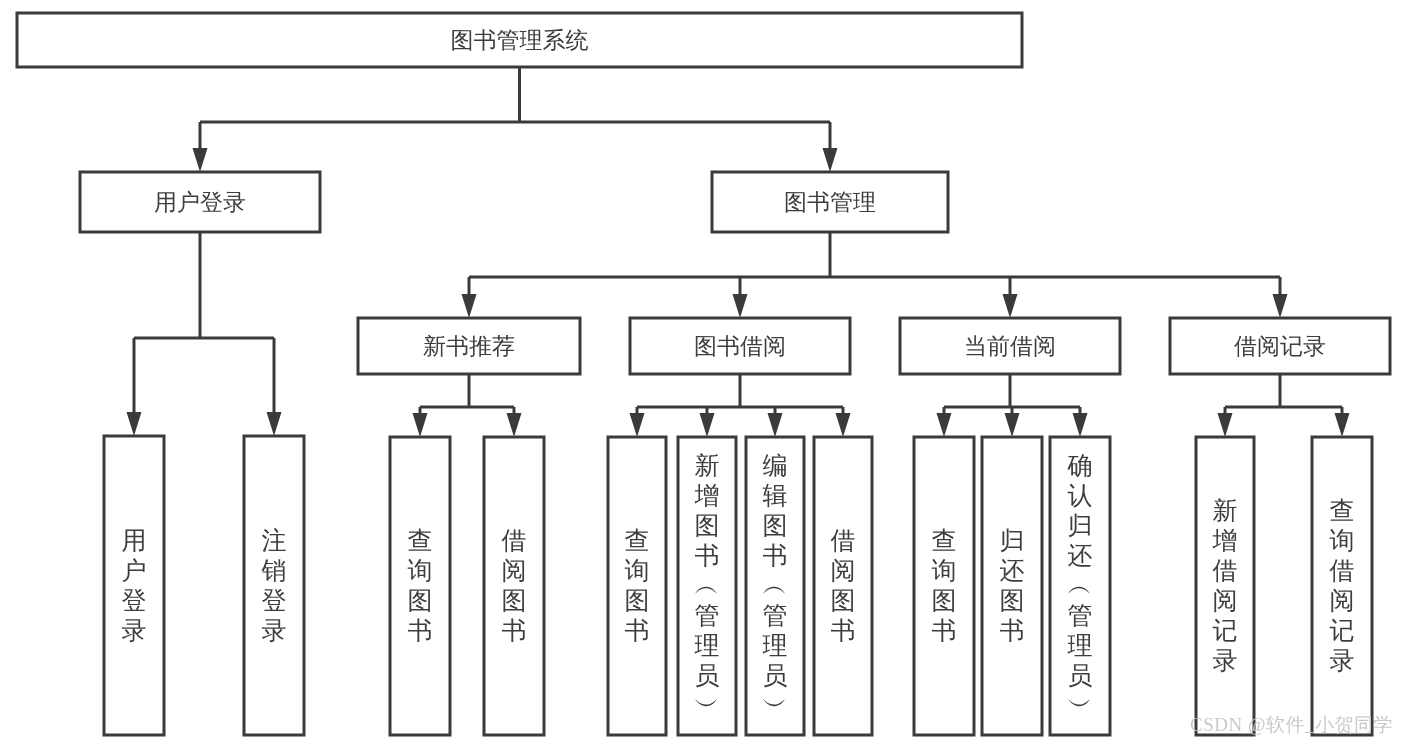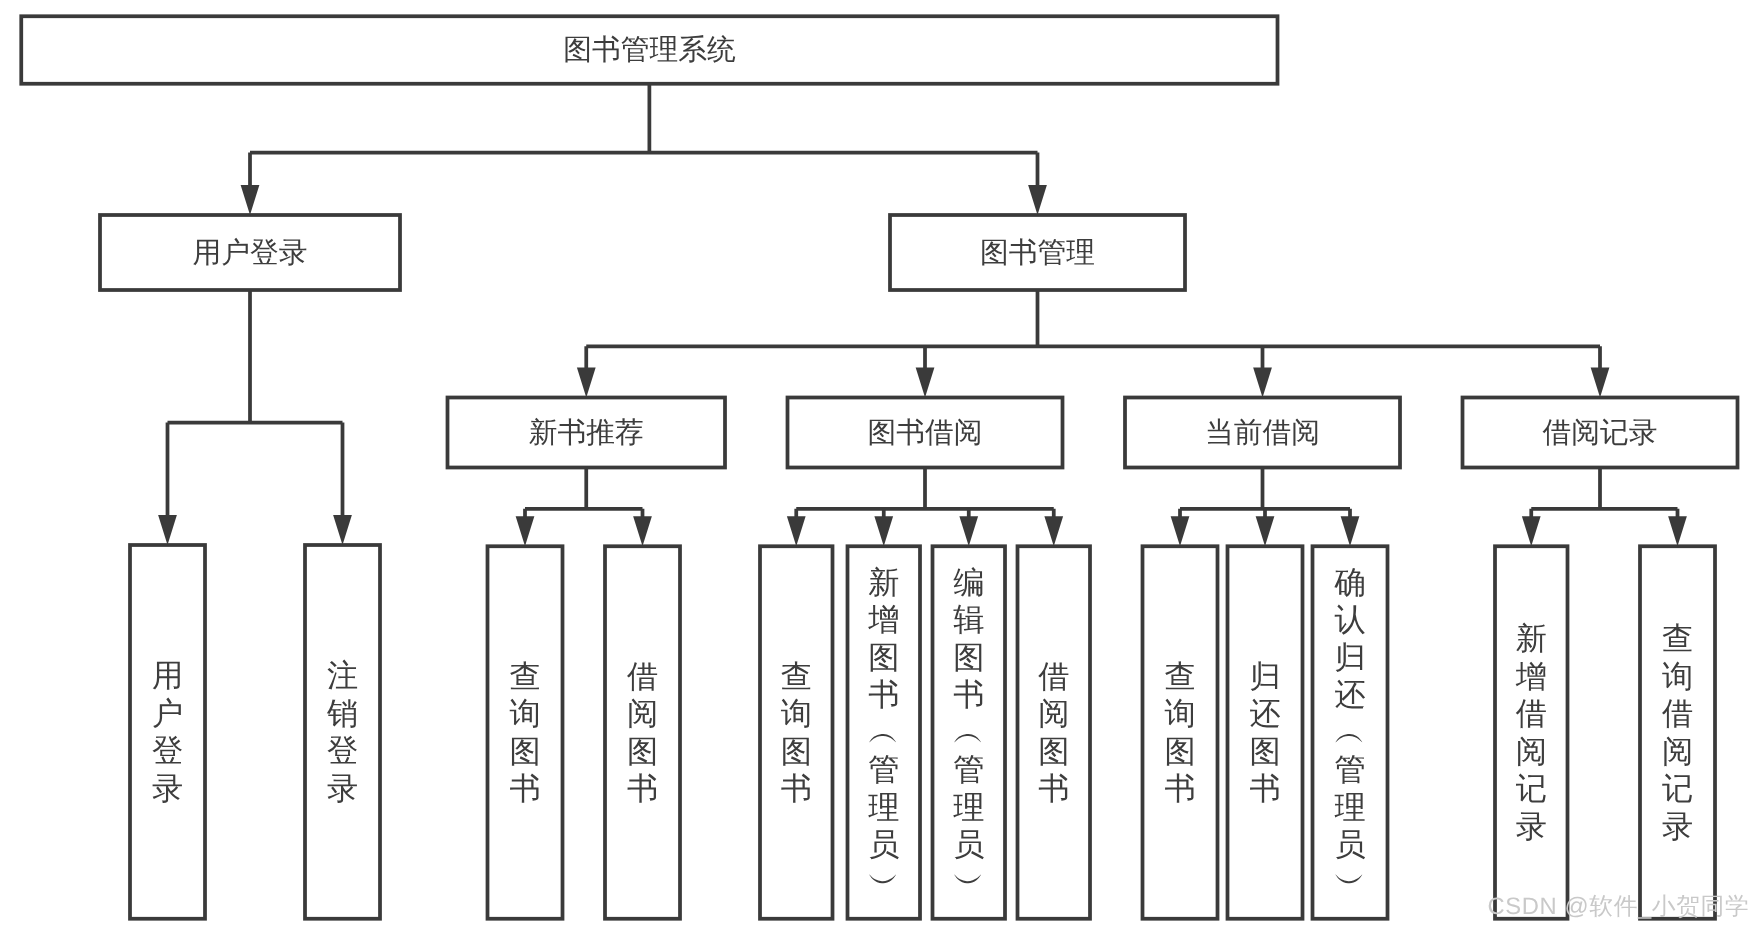--- a/index.html
+++ b/index.html
@@ -47,21 +47,21 @@
   .leaf-label-v {
     fill: #3d3d3d;
     font-size: 25px;
     font-family: "DejaVu Sans", "Liberation Sans", sans-serif;
     text-anchor: middle;
   }
   .watermark {
     position: absolute;
     color: #c9c9c9;
     font-size: 19px;
-    font-family: Liberation Sans, sans-serif;
+    font-family: Liberation Serif, serif;
     white-space: nowrap;
     left: 1190px;
     top: 712px;
     letter-spacing: 0.5px;
   }
 </style>
 </head>
 <body>
 
 <div id="page">

